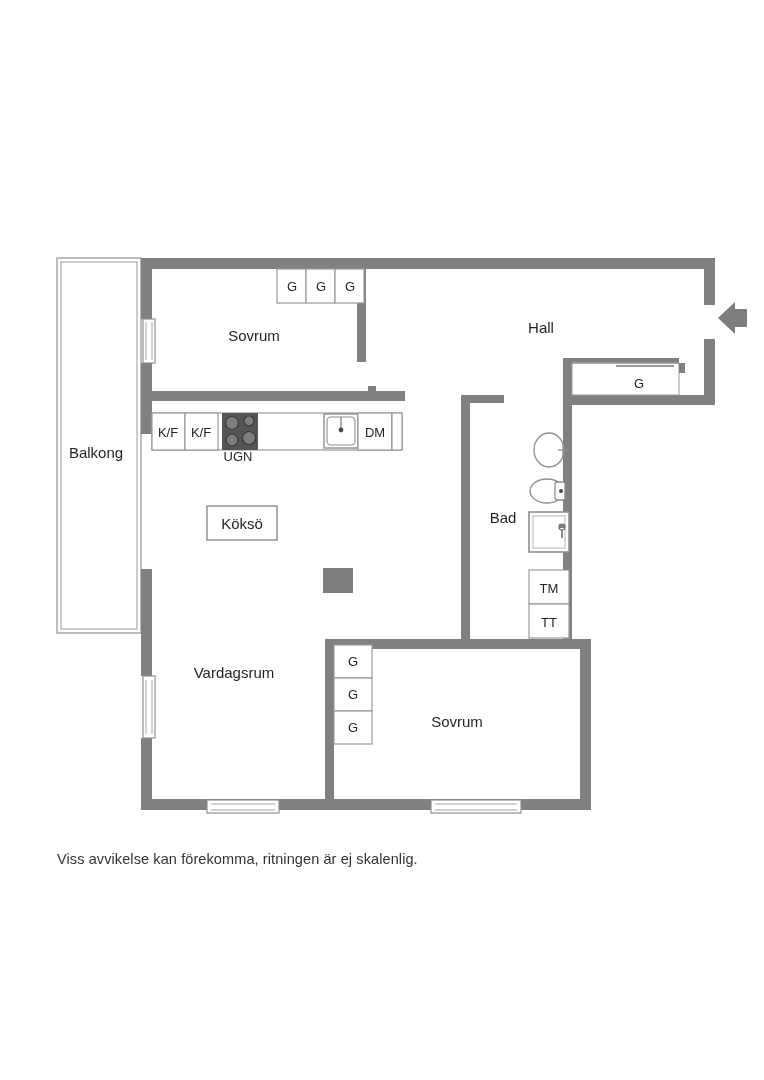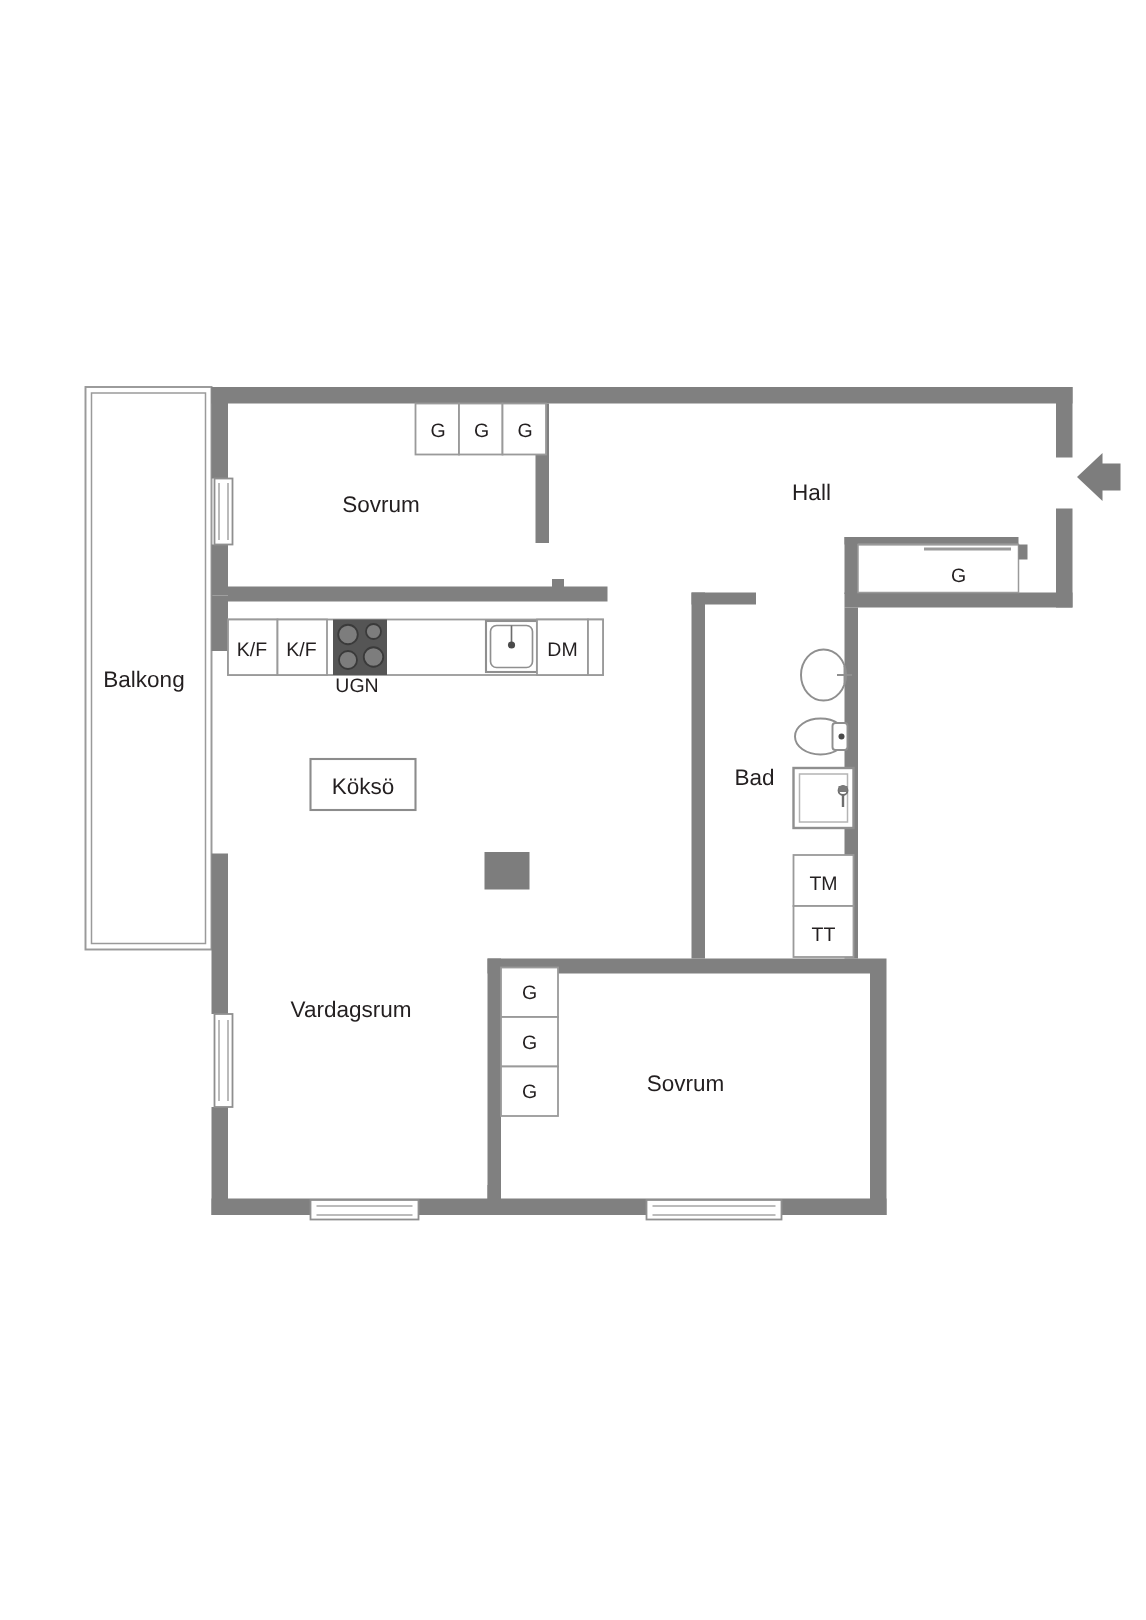--- a/index.html
+++ b/index.html
@@ -234,14 +234,15 @@
       <text class="small-label" x="321" y="291" text-anchor="middle">G</text>
       <text class="small-label" x="350" y="291" text-anchor="middle">G</text>
       <text class="small-label" x="639" y="388" text-anchor="middle">G</text>
       <text class="small-label" x="353" y="666" text-anchor="middle">G</text>
       <text class="small-label" x="353" y="699" text-anchor="middle">G</text>
       <text class="small-label" x="353" y="732" text-anchor="middle">G</text>
     </g>
 
   </svg>
 
+  <div class="caption">Viss avvikelse kan förekomma, ritningen är ej skalenlig.</div>
 
 </div>
 
 </body></html>

